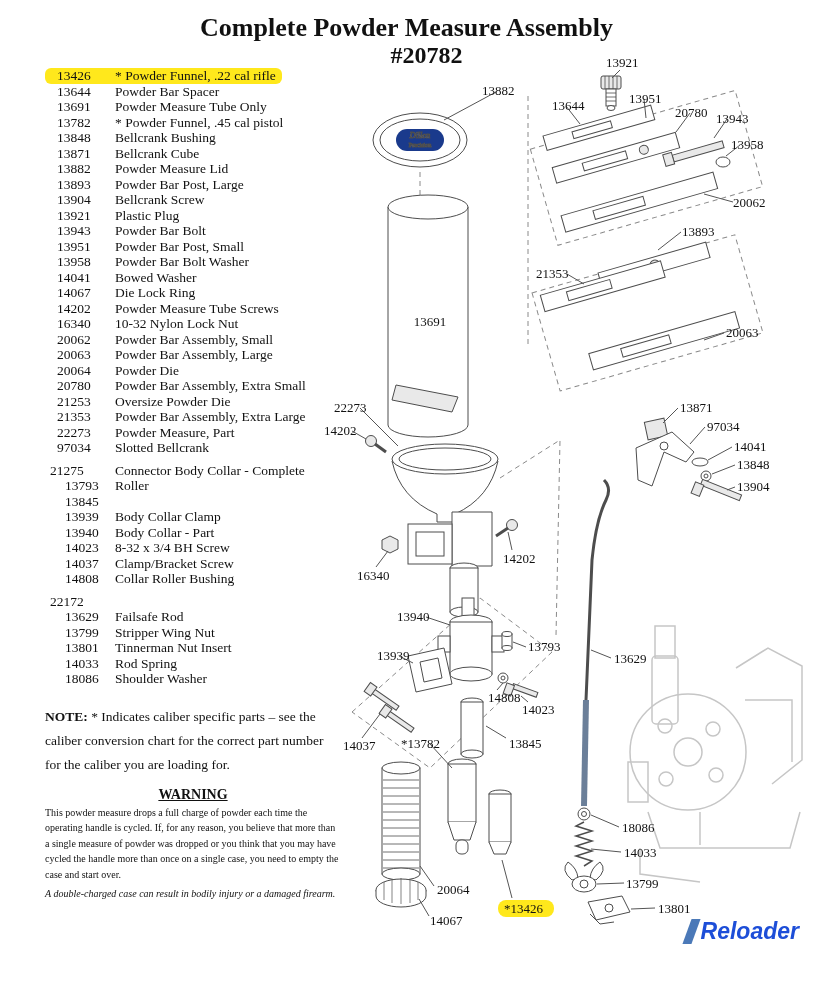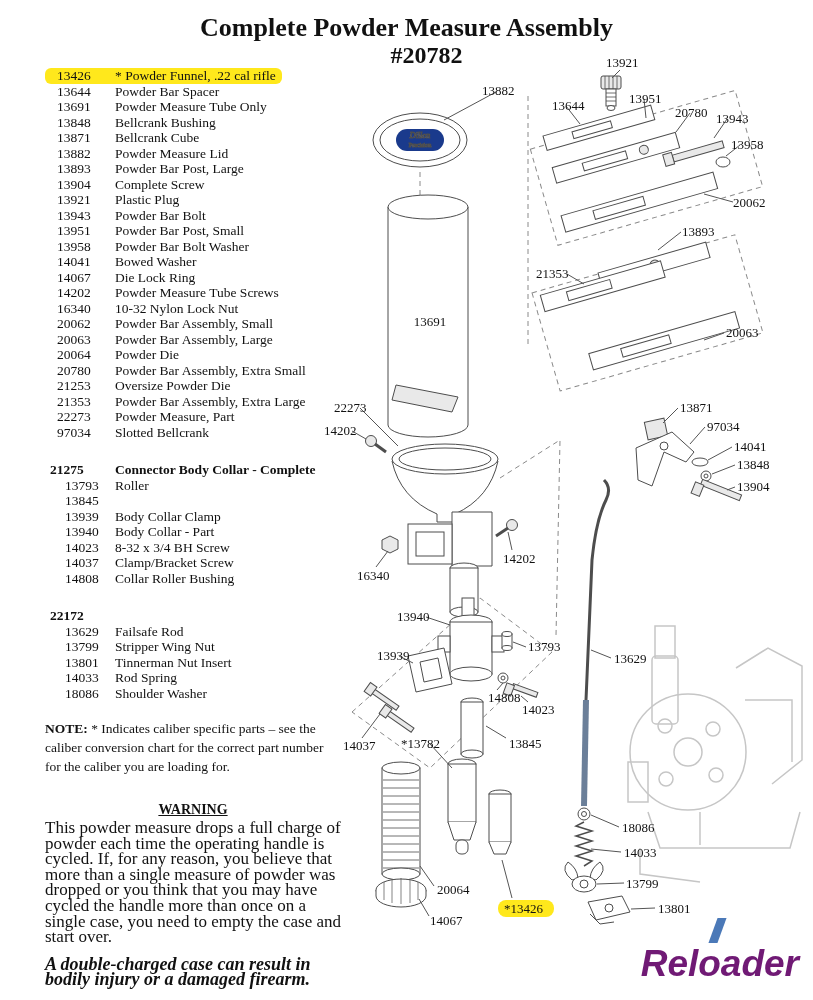--- a/index.html
+++ b/index.html
@@ -5,33 +5,33 @@
   html,body{margin:0;padding:0;background:#fff;}
   .page{position:relative;width:813px;height:1000px;background:#fff;overflow:hidden;
         font-family:"Liberation Serif", serif;color:#111;}
   .titleblock{position:absolute;left:0;top:14px;width:813px;text-align:center;z-index:3;}
   .title{font-size:26px;font-weight:bold;line-height:28px;}
   .subtitle{font-size:24px;font-weight:bold;line-height:26px;padding-left:40px;}
   .col{position:absolute;left:45px;top:68px;width:296px;z-index:2;}
   .row{display:flex;font-size:13.5px;line-height:15.5px;}
   .row .num{flex:none;width:70px;padding-left:12px;box-sizing:border-box;}
   .row.sub .num{padding-left:20px;}
-  .row.header{font-weight:bold;margin-top:22px;}
+  .row.header{font-weight:normal;margin-top:7px;}
   .row.header .num{padding-left:5px;}
   .row .desc{flex:1;}
   .row.hl{background:#ffe81c;border-radius:6px;width:max-content;padding-right:6px;}
-  .note{margin-top:18px;font-size:13.5px;line-height:19px;}
+  .note{margin-top:18px;font-size:13.5px;line-height:24px;}
   .note .lbl{font-weight:bold;}
-  .warn-head{margin-top:26px;text-align:center;font-weight:bold;font-size:14px;
+  .warn-head{margin-top:10px;text-align:center;font-weight:bold;font-size:14px;
              text-decoration:underline;line-height:16px;}
-  .warn-body{margin:2px 0 12px 0;font-size:17px;line-height:15.6px;}
-  .warn-emph{margin:0;font-size:18px;line-height:15.6px;font-weight:bold;font-style:italic;}
+  .warn-body{margin:2px 0 4px 0;font-size:10px;line-height:15.6px;}
+  .warn-emph{margin:0;font-size:10px;line-height:15.6px;font-weight:normal;font-style:italic;}
   .logo{position:absolute;right:14px;top:918px;z-index:3;display:flex;align-items:center;
-        color:#701a75;font-family:"Liberation Sans", sans-serif;font-style:italic;
-        font-weight:bold;font-size:37px;flex-direction:column;}
+        color:#1d4ed8;font-family:"Liberation Sans", sans-serif;font-style:italic;
+        font-weight:bold;font-size:23px;}
   .logo-mark{display:inline-block;width:9px;height:25px;background:#4b79b8;
              transform:skewX(-20deg);margin-right:5px;}
   svg.diagram{position:absolute;left:0;top:0;z-index:1;}
   svg.diagram text{font-family:"Liberation Serif", serif;font-size:13px;fill:#111;}
 </style>
 </head>
 <body>
 
 <div class="page">
 
@@ -295,38 +295,42 @@
     </div>
     <div class="row">
         <span class="num">13644</span>
         <span class="desc">Powder Bar Spacer</span>
       </div>
     <div class="row">
         <span class="num">13691</span>
         <span class="desc">Powder Measure Tube Only</span>
       </div>
     <div class="row">
+        <span class="num">13782</span>
+        <span class="desc">* Powder Funnel, .45 cal pistol</span>
+      </div>
+    <div class="row">
         <span class="num">13848</span>
         <span class="desc">Bellcrank Bushing</span>
       </div>
     <div class="row">
         <span class="num">13871</span>
         <span class="desc">Bellcrank Cube</span>
       </div>
     <div class="row">
         <span class="num">13882</span>
         <span class="desc">Powder Measure Lid</span>
       </div>
     <div class="row">
         <span class="num">13893</span>
         <span class="desc">Powder Bar Post, Large</span>
       </div>
     <div class="row">
         <span class="num">13904</span>
-        <span class="desc">Complete Screw</span>
+        <span class="desc">Bellcrank Screw</span>
       </div>
     <div class="row">
         <span class="num">13921</span>
         <span class="desc">Plastic Plug</span>
       </div>
     <div class="row">
         <span class="num">13943</span>
         <span class="desc">Powder Bar Bolt</span>
       </div>
     <div class="row">

